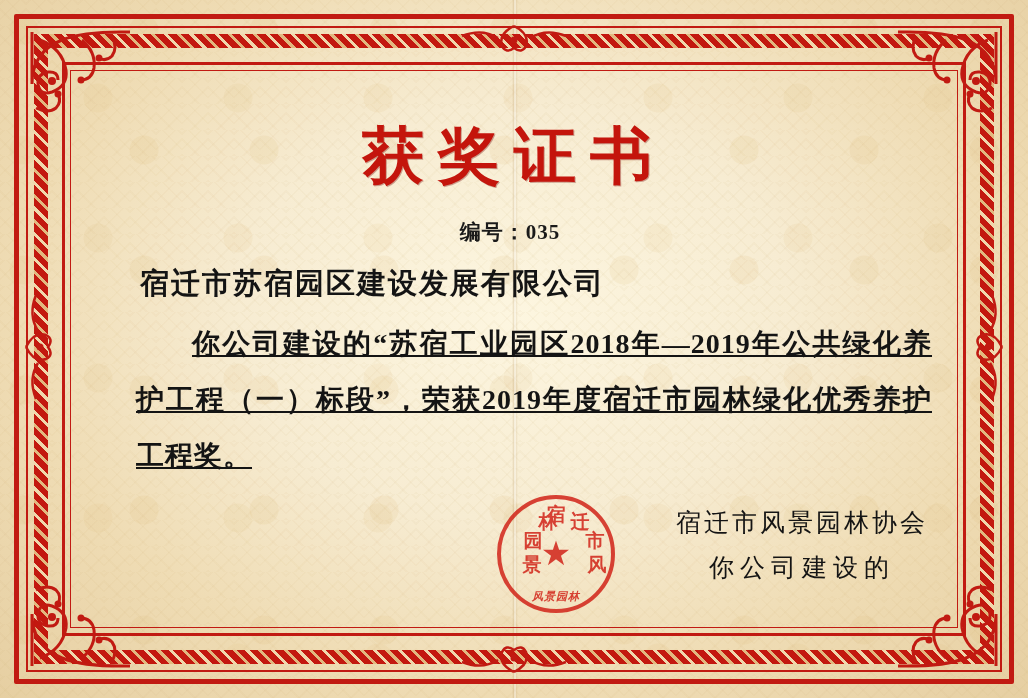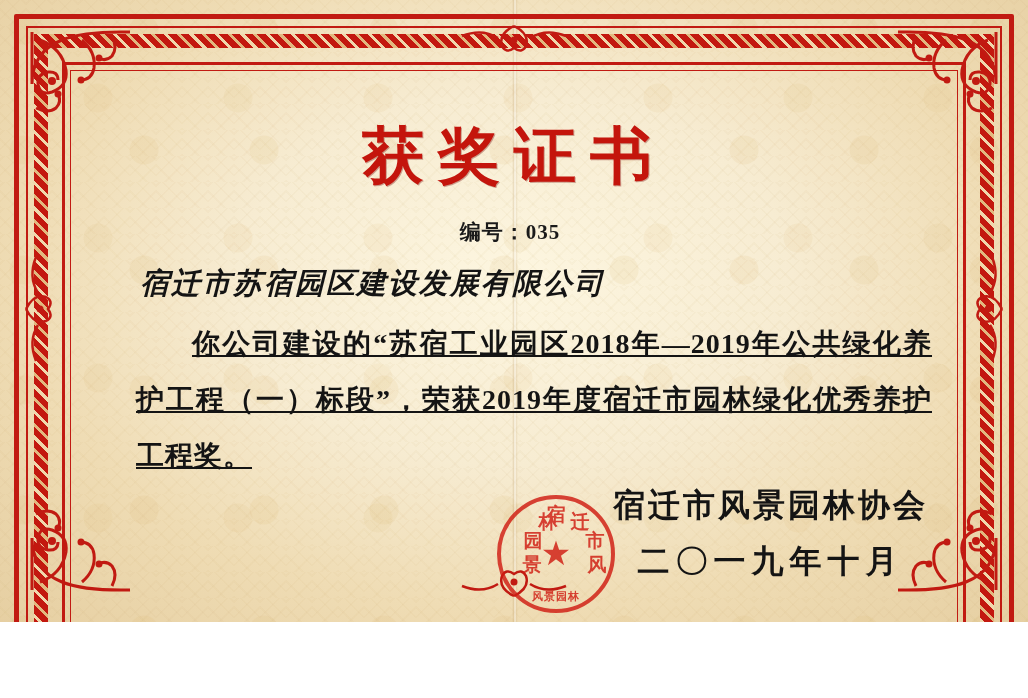--- a/index.html
+++ b/index.html
@@ -10,21 +10,21 @@
   body {
     width: 1028px;
     height: 698px;
     overflow: hidden;
     font-family: "Liberation Serif", serif;
   }
 
   #certificate {
     position: relative;
     width: 1028px;
-    height: 622px;
+    height: 698px;
     background:
       radial-gradient(ellipse at 50% 45%, #fdf6e0 0%, #f7ecd2 38%, #efdcb4 68%, #e6cfa2 100%);
     overflow: hidden;
   }
 
   
   #paper-texture {
     position: absolute;
     inset: 0;
     background-image:
@@ -146,21 +146,20 @@
   }
 
   #recipient {
     margin-top: 18px;
     padding-left: 54px;
     font-family: "Liberation Serif", serif;
     font-weight: bold;
     font-size: 29px;
     letter-spacing: 2px;
     color: #141414;
-    font-style: italic;
   }
 
   #body-text {
     margin-top: 12px;
     padding-left: 50px;
     padding-right: 10px;
     font-family: "Liberation Serif", serif;
     font-weight: bold;
     font-size: 28px;
     line-height: 56px;
@@ -170,22 +169,22 @@
     text-align: justify;
     text-decoration: underline;
   }
 
   #signature {
     position: absolute;
     right: 14px;
     bottom: 28px;
     text-align: center;
     font-family: "Liberation Serif", serif;
-    font-weight: bold;
-    font-size: 32px;
+    font-weight: normal;
+    font-size: 25px;
     letter-spacing: 3px;
     color: #141414;
   }
   #sign-org { margin-bottom: 12px; }
   #sign-date { letter-spacing: 6px; }
 
   
   #seal {
     position: absolute;
     left: 497px;
@@ -224,20 +223,21 @@
     position: absolute;
     left: 50%;
     bottom: 9px;
     transform: translateX(-50%);
     font-family: "Liberation Serif", serif;
     font-weight: bold;
     font-size: 11px;
     color: #d01c12;
     white-space: nowrap;
     letter-spacing: 1px;
+    font-style: italic;
   }
 </style>
 </head>
 <body>
 
 <div id="certificate">
 
   <div id="paper-texture"></div>
   <div id="crease"></div>
 
@@ -364,21 +364,21 @@
     <div id="serial-row">
       <span>编号：</span><span>035</span>
     </div>
 
     <div id="recipient">宿迁市苏宿园区建设发展有限公司</div>
 
     <div id="body-text">你公司建设的“苏宿工业园区2018年—2019年公共绿化养护工程（一）标段”，荣获2019年度宿迁市园林绿化优秀养护工程奖。</div>
 
     <div id="signature">
       <div id="sign-org">宿迁市风景园林协会</div>
-      <div id="sign-date">二〇一九年十月</div>
+      <div id="sign-date">你公司建设的</div>
     </div>
 
   </div>
 
   <div id="seal">
     <div class="seal-ring"></div>
     <div class="seal-star">★</div>
     <div class="seal-char" style="left:49px; top:10px;">宿</div>
     <div class="seal-char" style="left:73px; top:17px;">迁</div>
     <div class="seal-char" style="left:88px; top:36px;">市</div>

